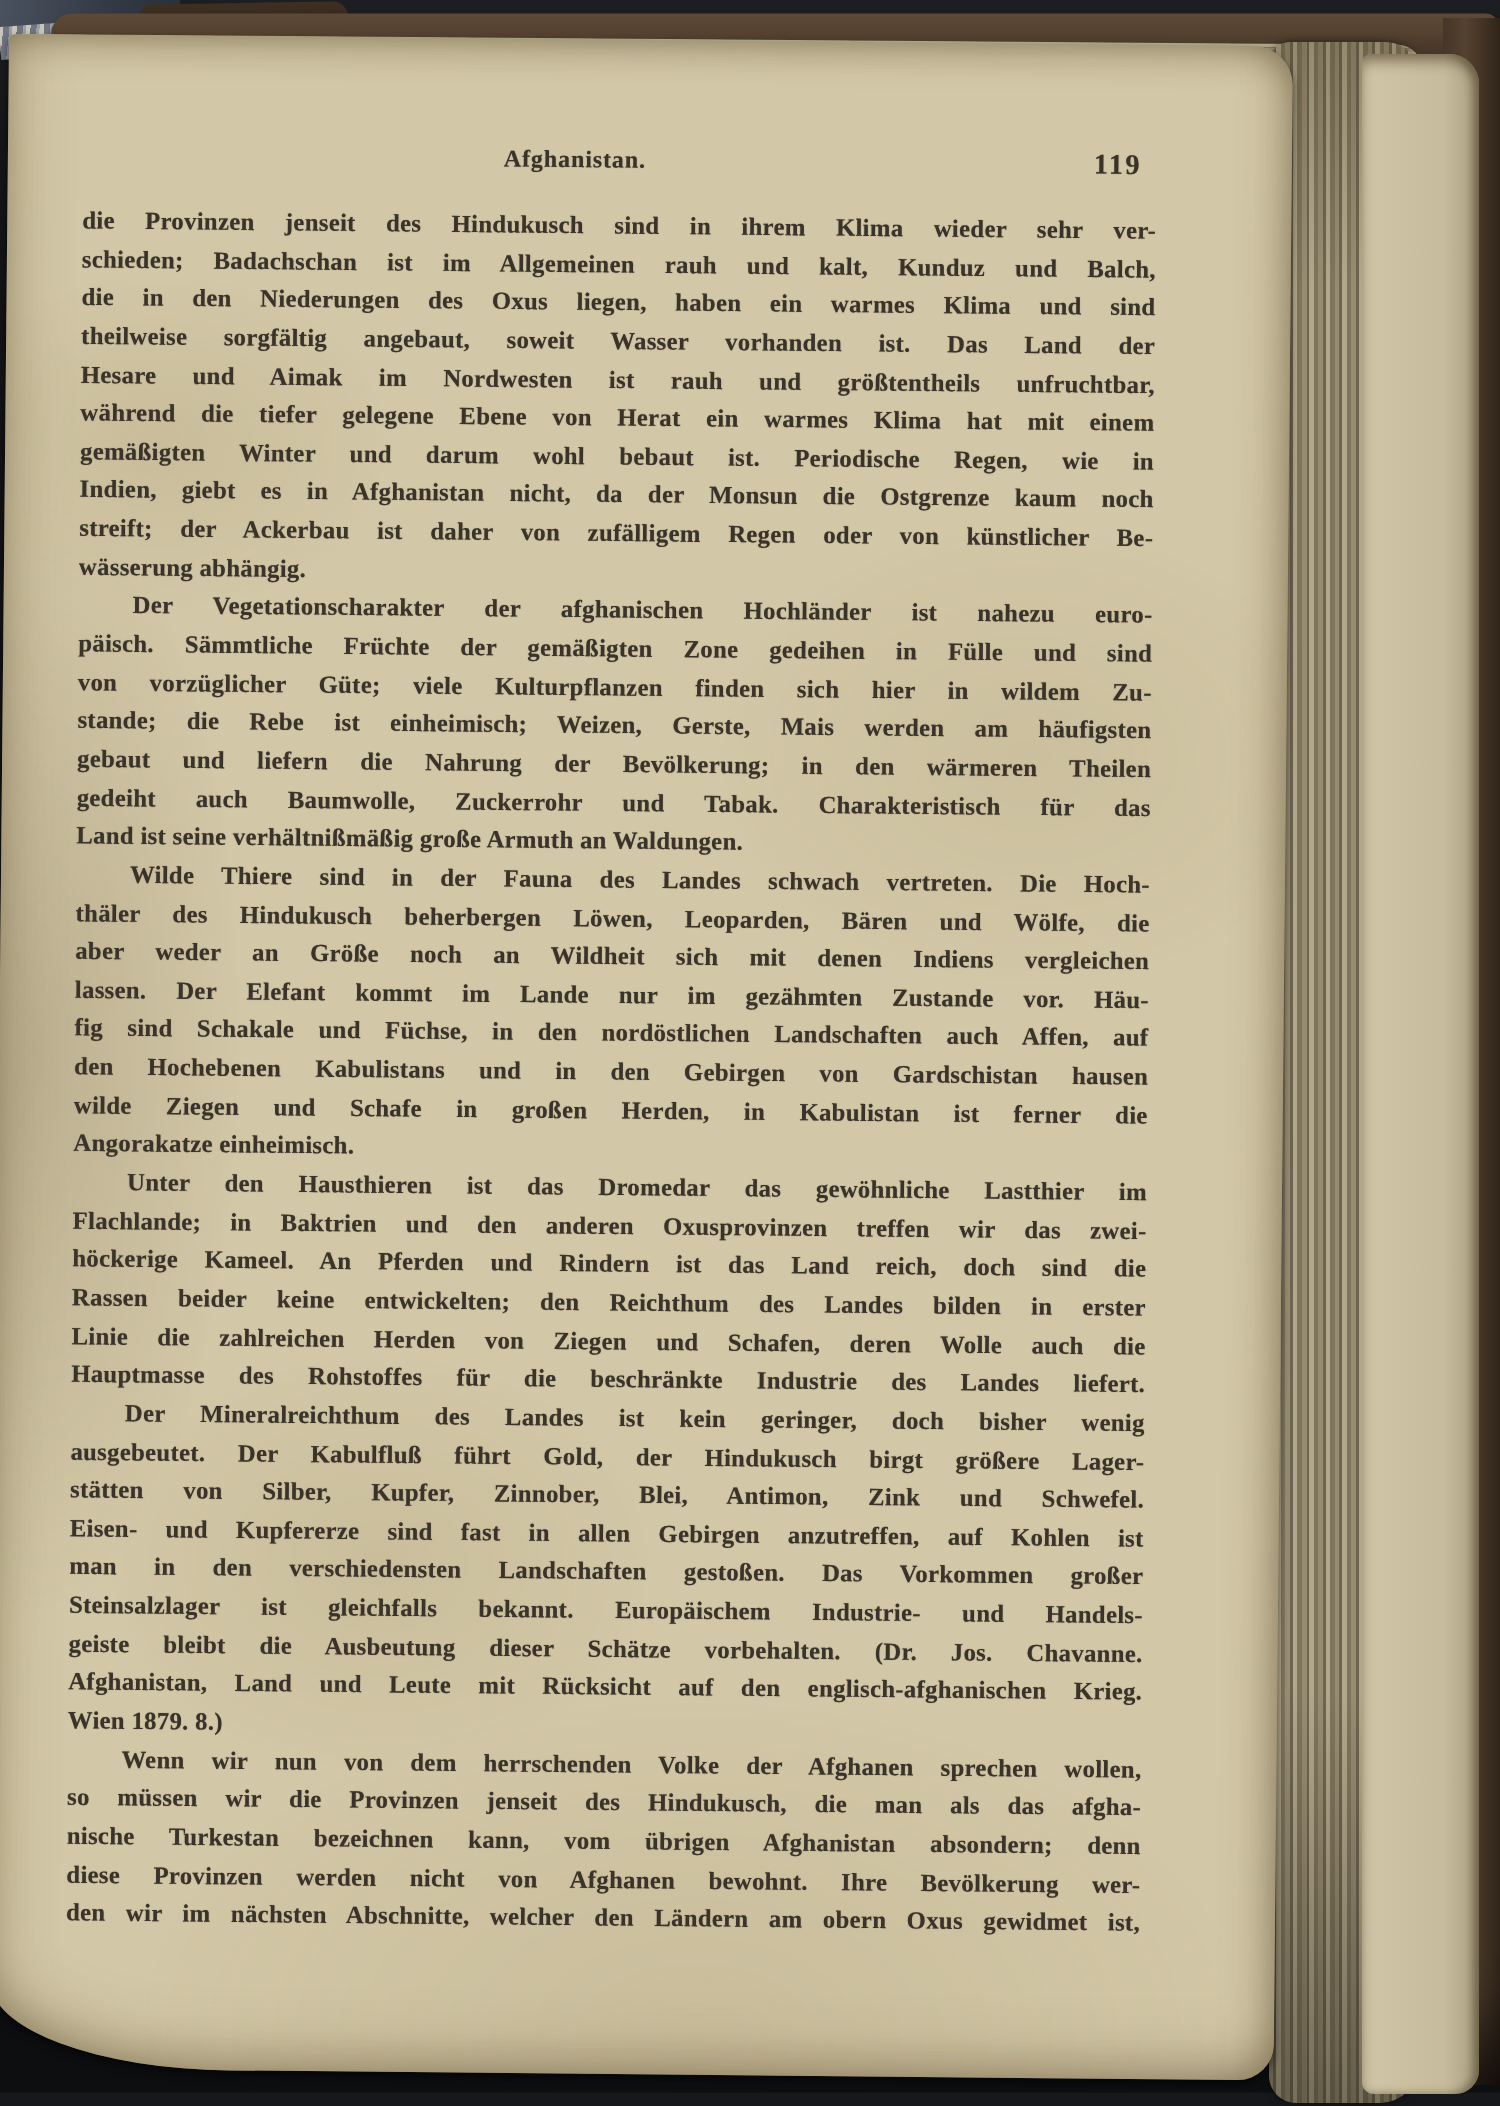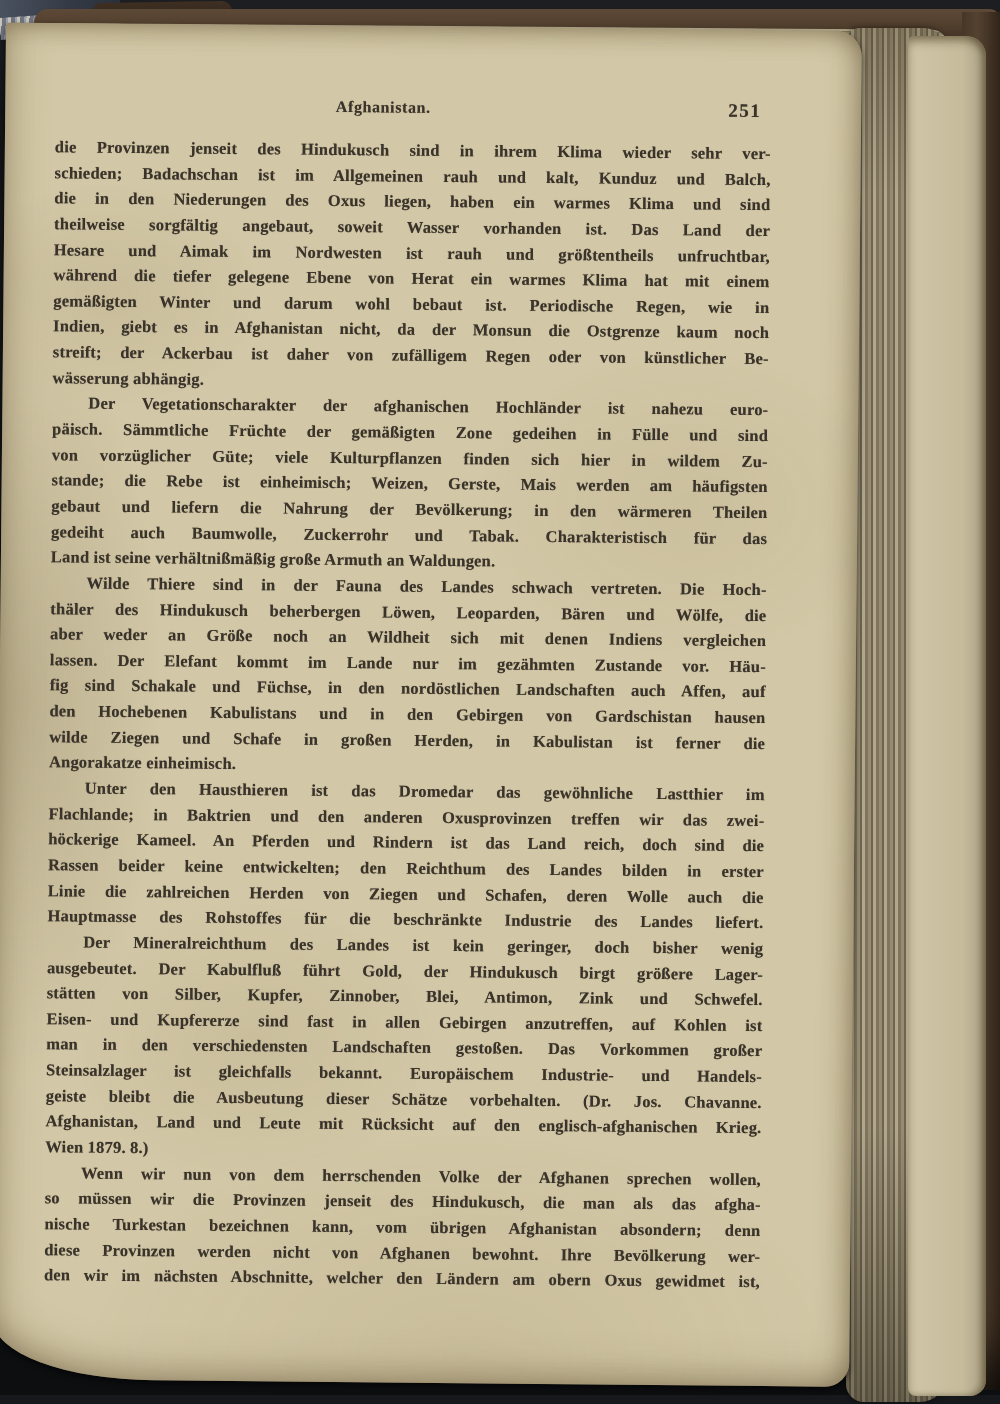--- a/index.html
+++ b/index.html
@@ -130,21 +130,21 @@
   <div class="cover-right"></div>
 
   <div class="stack-top"></div>
   <div class="stack-right"></div>
   <div class="endpaper"></div>
 
   <div class="page">
     <div class="text-block">
       <div class="running-head">
         <div class="head-title">Afghanistan.</div>
-        <div class="page-number">251</div>
+        <div class="page-number">119</div>
       </div>
       <div id="body-text">
           <div class="para">
             <div class="line just">die Provinzen jenseit des Hindukusch sind in ihrem Klima wieder sehr ver-</div>
             <div class="line just">schieden; Badachschan ist im Allgemeinen rauh und kalt, Kunduz und Balch,</div>
             <div class="line just">die in den Niederungen des Oxus liegen, haben ein warmes Klima und sind</div>
             <div class="line just">theilweise sorgfältig angebaut, soweit Wasser vorhanden ist.  Das Land der</div>
             <div class="line just">Hesare und Aimak im Nordwesten ist rauh und größtentheils unfruchtbar,</div>
             <div class="line just">während die tiefer gelegene Ebene von Herat ein warmes Klima hat mit einem</div>
             <div class="line just">gemäßigten Winter und darum wohl bebaut ist.  Periodische Regen, wie in</div>

